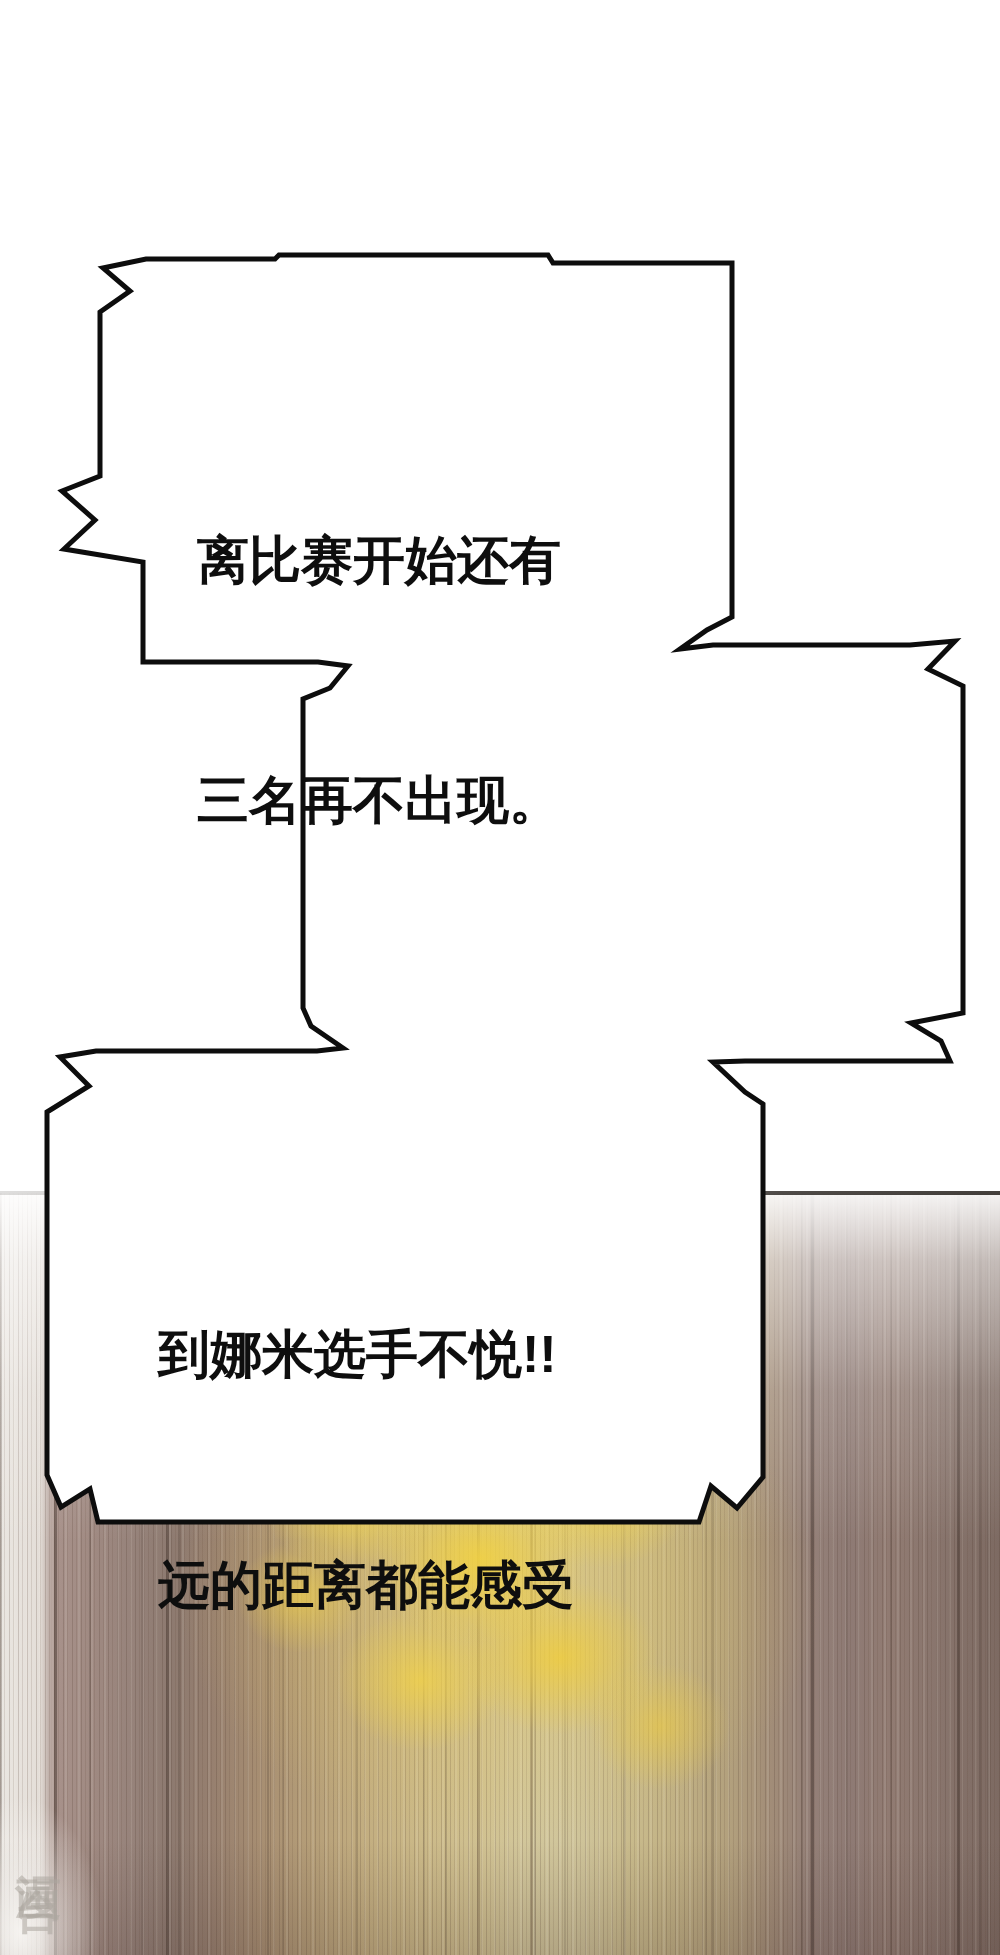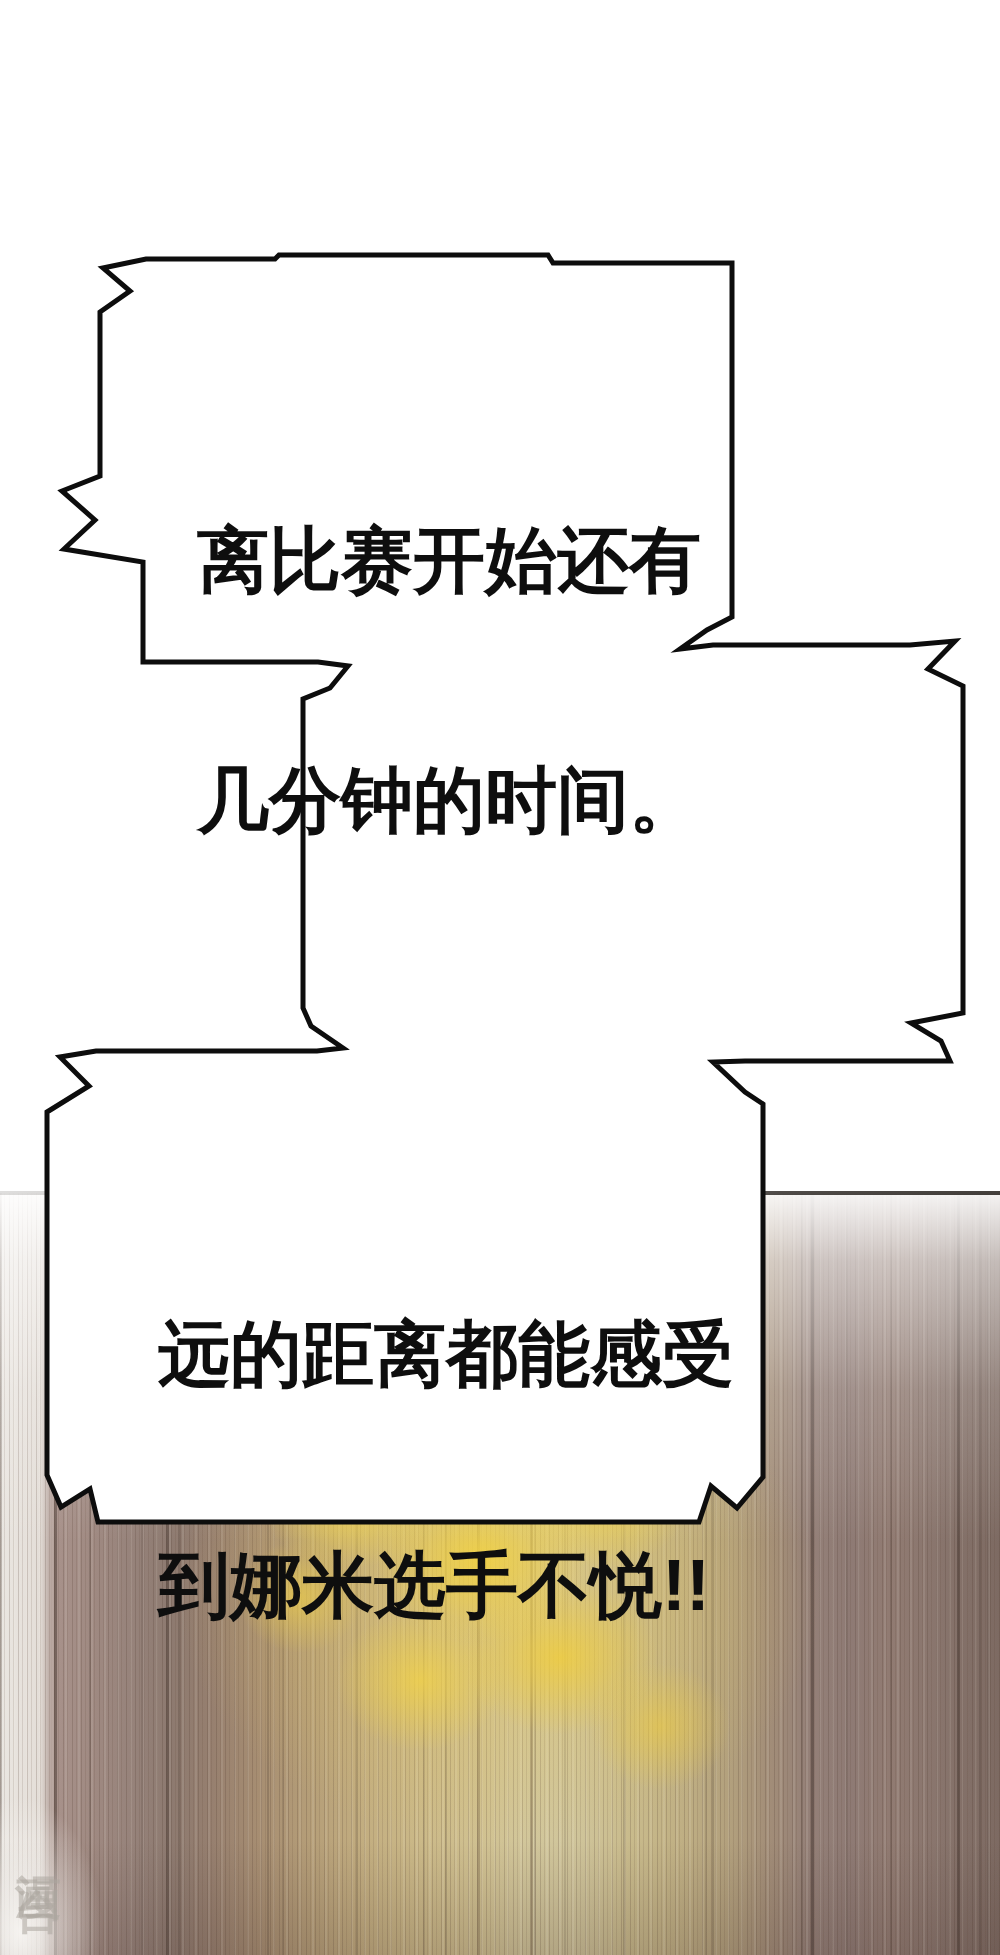--- a/index.html
+++ b/index.html
@@ -62,21 +62,21 @@
     fill:#ffffff;
     stroke:#0d0d0d;
     stroke-width:5;
     stroke-linejoin:miter;
     stroke-miterlimit:12;
   }
   .speech-text{
     position:absolute;
     color:#0e0e0e;
     font-weight:900;
-    font-size:72px;
+    font-size:52px;
     letter-spacing:0px;
     white-space:pre;
   }
   #bubble1-text{left:197px;top:360px;line-height:80px;}
   #bubble2-text{left:424px;top:692px;line-height:80px;}
   #bubble3-text{left:158px;top:1162px;line-height:77px;}
   
   #watermark{
     position:absolute;left:8px;top:1838px;
     writing-mode:vertical-rl;text-orientation:upright;
@@ -117,24 +117,24 @@
          L 143,662
          L 143,562
          L 64,549 L 95,520 L 62,491 L 100,476
          L 100,312
          L 130,291 L 103,268
          Z"></path>
   </svg>
 
   <div id="bubble1-text" class="speech-text">
     <div>离比赛开始还有</div>
-    <div>几分钟的时间。</div>
+    <div>三名再不出现。</div>
   </div>
 
 
   <div id="bubble3-text" class="speech-text">
+    <div>到娜米选手不悦!!</div>
     <div>远的距离都能感受</div>
-    <div>到娜米选手不悦!!</div>
   </div>
 
   <div id="watermark">漫画台</div>
 
 </div>
 
 </body></html>

